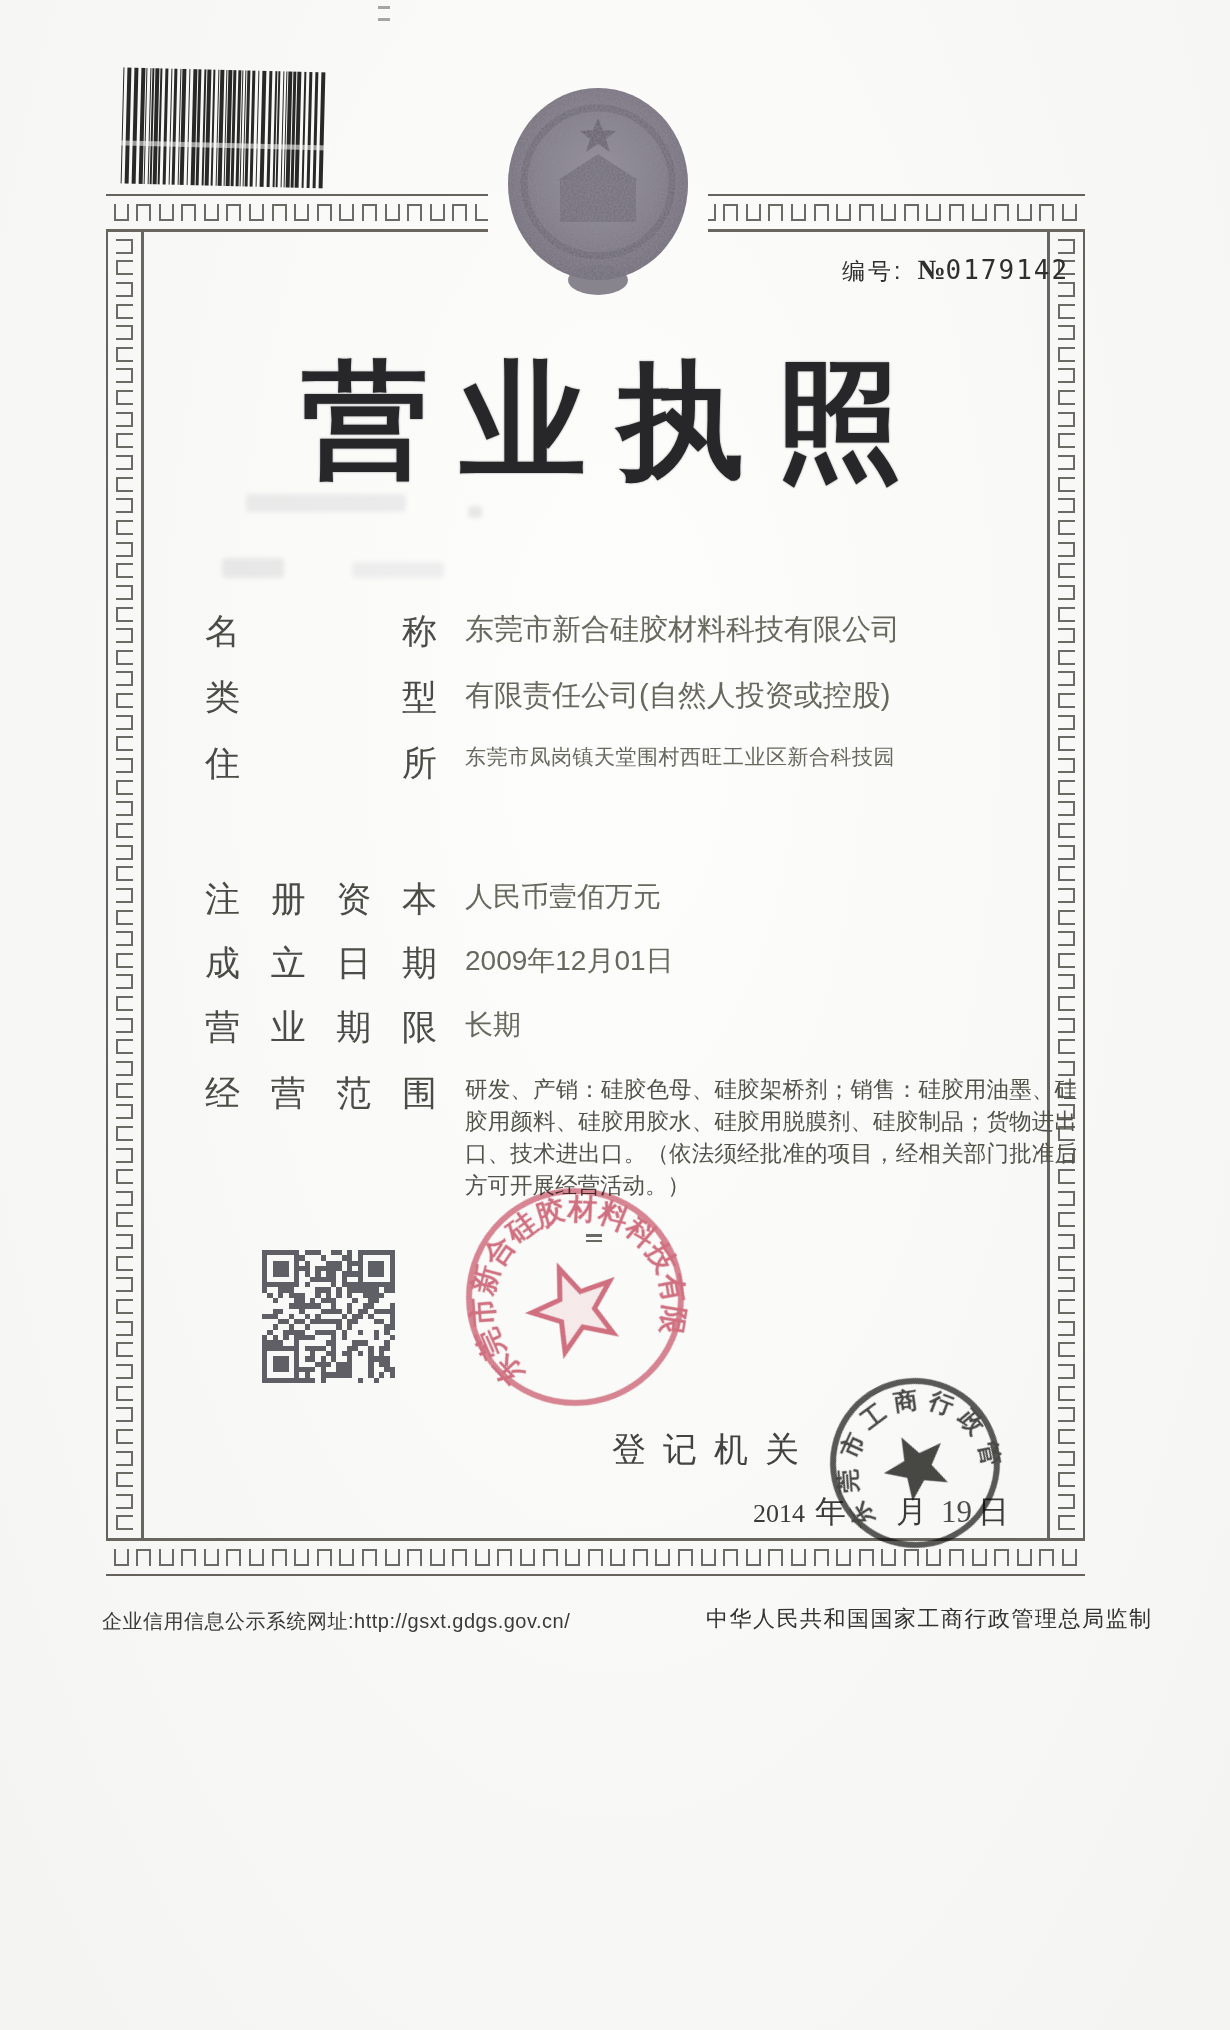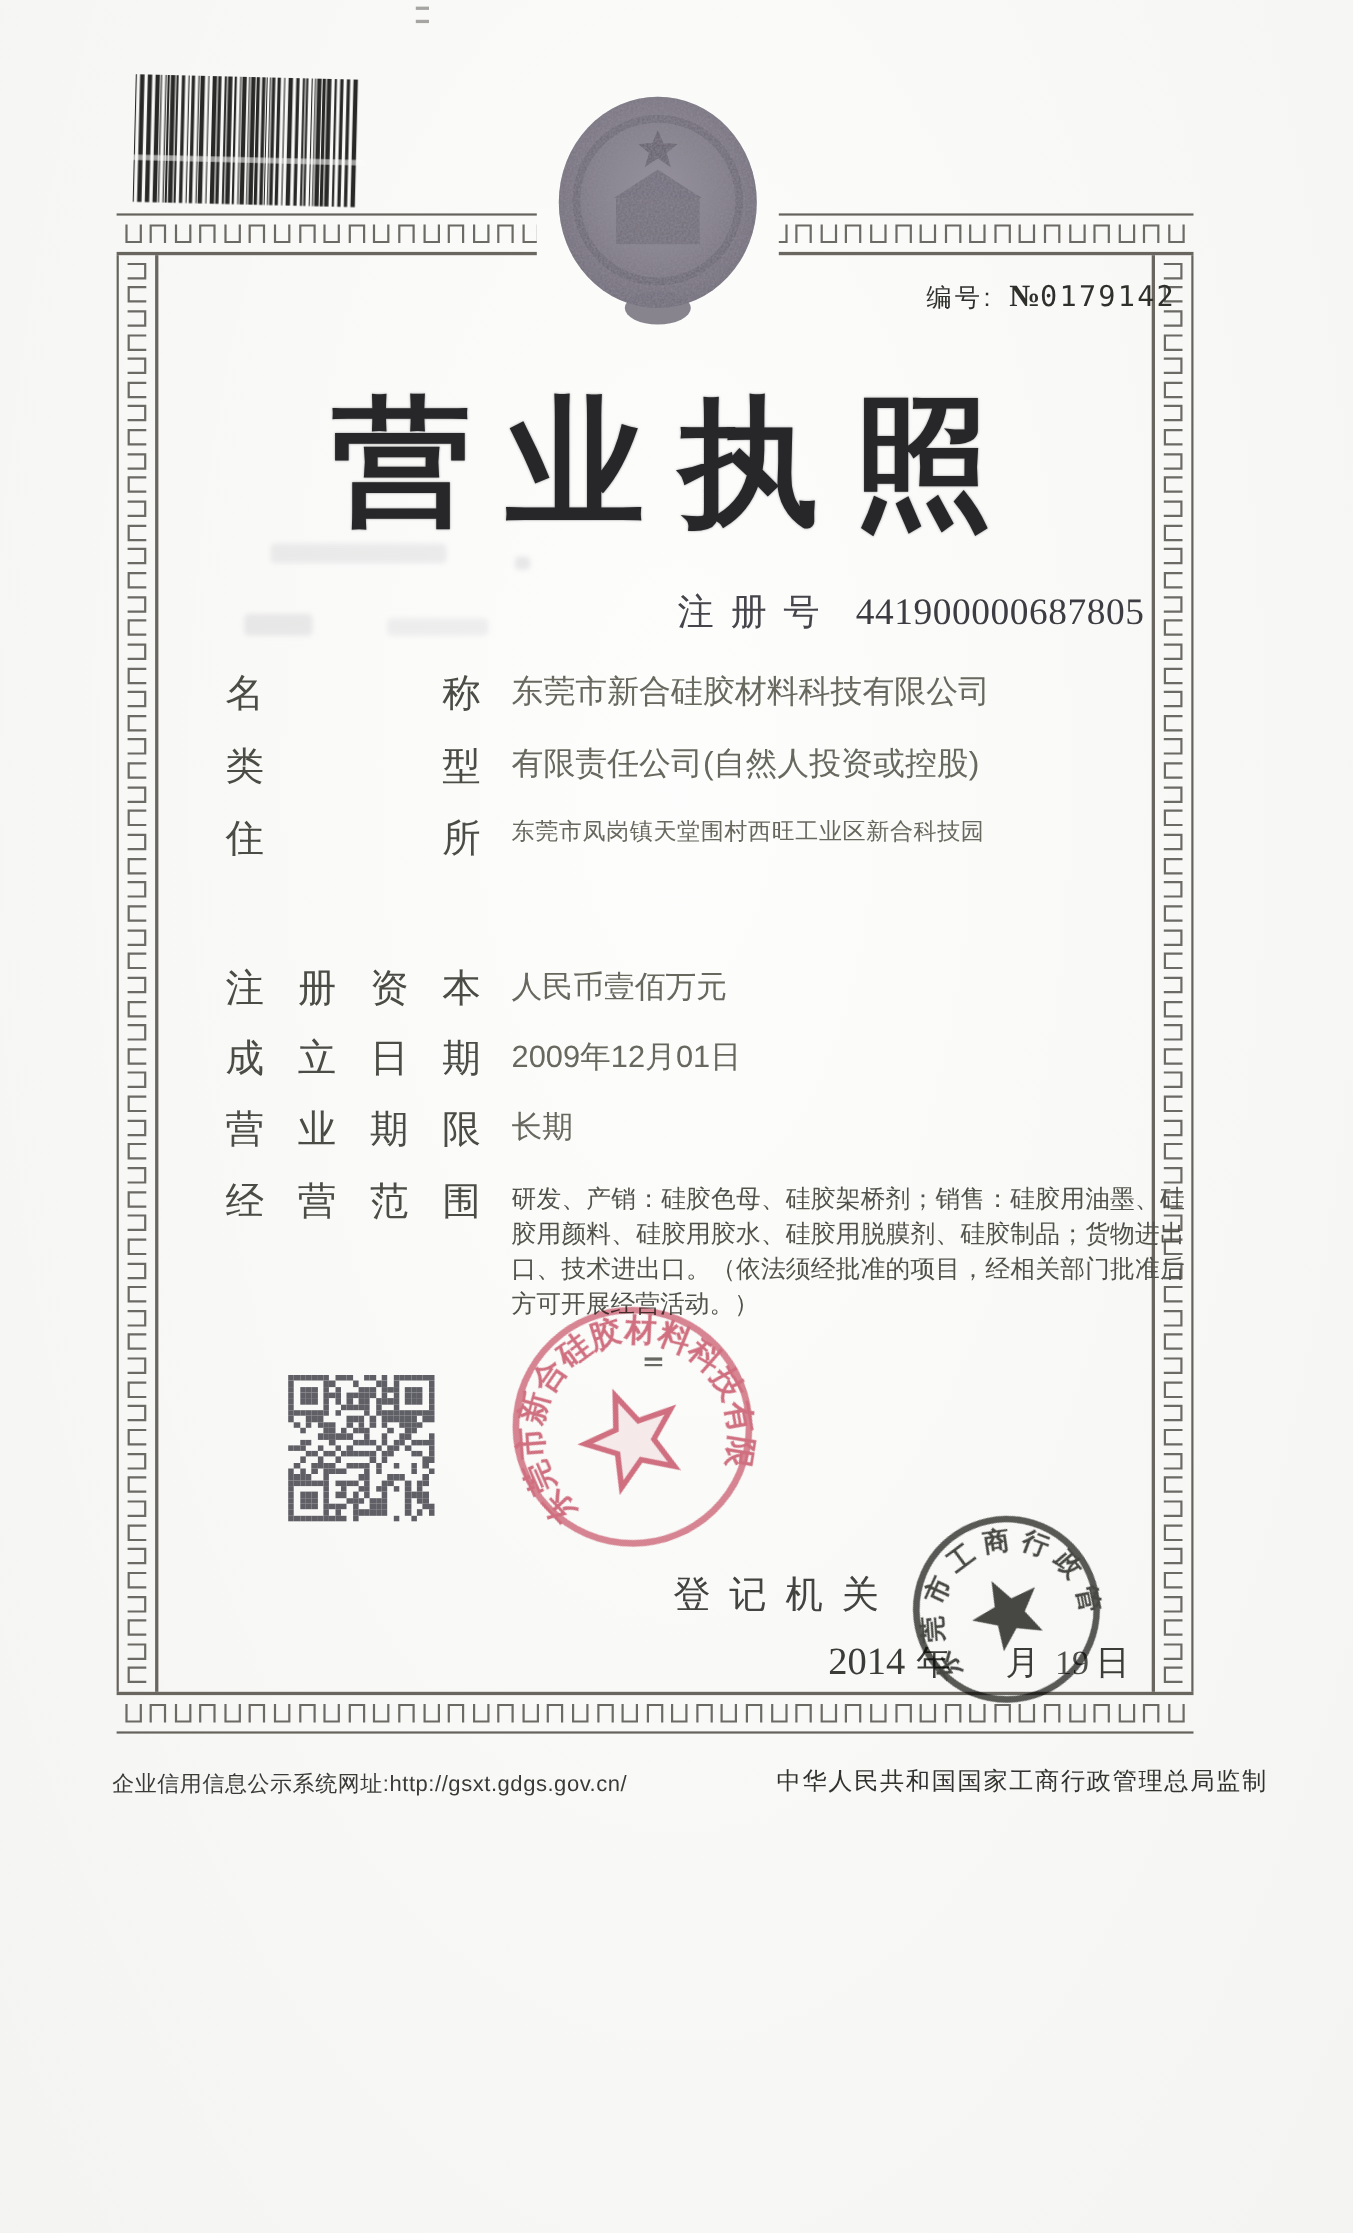--- a/index.html
+++ b/index.html
@@ -66,21 +66,21 @@
   .qr i.on { background:#4a4a52; }
 
   .seal { position:absolute; z-index:5; mix-blend-mode:multiply; }
   .seal-red   { left:461px; top:1183px; width:228px; height:228px; transform:rotate(-22deg); opacity:.8; filter:blur(.35px); }
   .seal-black { left:826px; top:1374px; width:178px; height:178px; transform:rotate(-28deg); opacity:.88; filter:blur(.3px); }
 
   .registrar { position:absolute; left:612px; top:1427px; z-index:2;
                font-size:34px; font-weight:500; letter-spacing:17px; color:#434340; white-space:nowrap; }
   .dateline { position:absolute; left:753px; top:1491px; z-index:2; display:flex; align-items:baseline;
               font-size:31px; color:#3b3b37; white-space:nowrap; }
-  .dateline .yr { font-family:"Liberation Serif", serif; font-size:35px;text-align:center; }
+  .dateline .yr { font-family:"Liberation Serif", serif; font-size:26px;text-align:center; }
   .dateline .u1 { margin-left:10px; }
   .dateline .u2 { margin-left:50px; }
   .dateline .dd { font-family:"Liberation Serif", serif; font-size:31px; margin-left:14px; opacity:.9; }
   .dateline .u3 { margin-left:6px; }
 
   
   .footer-left  { position:absolute; left:102px; top:1608px; z-index:2; font-size:20px; color:#3a3a36; letter-spacing:.5px; }
   .footer-right { position:absolute; left:706px; top:1604px; z-index:2; font-size:22px; color:#32322e; letter-spacing:1.5px; font-weight:500; }
 
   
@@ -390,24 +390,20 @@
   </div>
 
   <div class="serial">
     <span class="lbl">编号:</span>
     <span class="no">№</span>
     <span class="num">0179142</span>
   </div>
 
   <div class="title">营业执照</div>
 
-  <div class="regno">
-    <span class="lbl">注册号</span>
-    <span class="num">441900000687805</span>
-  </div>
 
   <div class="row r1">
     <div class="flabel">名称</div>
     <div class="fvalue">东莞市新合硅胶材料科技有限公司</div>
   </div>
   <div class="row r2">
     <div class="flabel">类型</div>
     <div class="fvalue">有限责任公司(自然人投资或控股)</div>
   </div>
   <div class="row r3">

